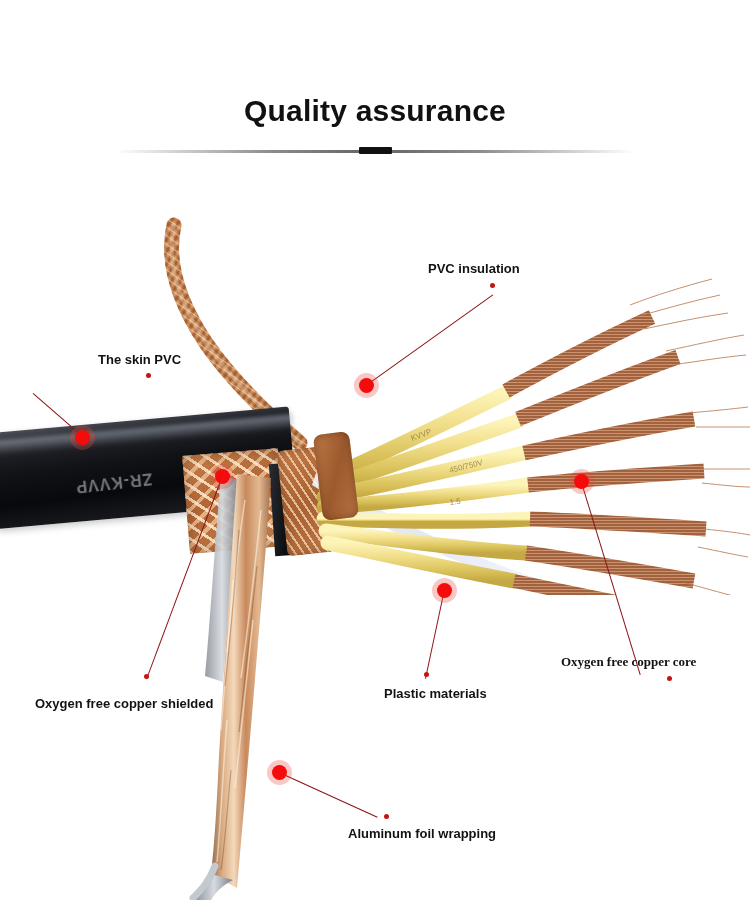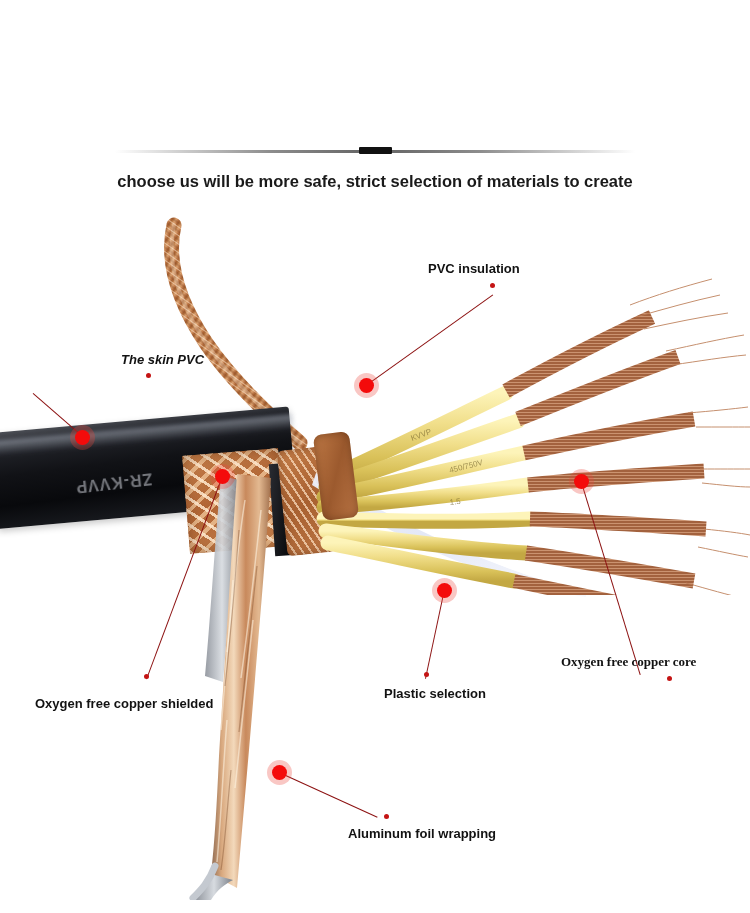--- a/index.html
+++ b/index.html
@@ -135,23 +135,23 @@
     position:absolute;white-space:nowrap;
     font-size:13px;font-weight:bold;color:#121212;
   }
 </style>
 </head>
 <body>
 
 <div id="stage">
 
   <div id="header">
+    <div id="title">Quality assurance</div>
     <div id="divider"></div>
     <div id="divider-knob"></div>
-    <div id="subtitle">choose us will be more safe, strict selection of materials to create</div>
   </div>
 
   <div id="photo">
 
     <svg id="braid-tail" viewBox="0 0 190 250">
       <defs>
         <linearGradient id="gBraid" x1="0" y1="0" x2="1" y2="0">
           <stop offset="0" stop-color="#a8632f"></stop>
           <stop offset=".4" stop-color="#dda473"></stop>
           <stop offset=".75" stop-color="#bb7444"></stop>
@@ -295,31 +295,31 @@
   </div>
 
   <div class="cline" style="left:366px;top:385px;width:156px;transform:rotate(-35.5deg);"></div>
   <div class="dot-sm" style="left:490px;top:283px;"></div>
   <div class="dot" style="left:359px;top:378px;"></div>
   <div class="lbl" style="left:428px;top:261px;">PVC insulation</div>
 
   <div class="cline" style="left:89px;top:441px;width:74px;transform:rotate(-139deg);"></div>
   <div class="dot-sm" style="left:146px;top:373px;"></div>
   <div class="dot" style="left:75px;top:430px;"></div>
-  <div class="lbl" style="left:121px;top:352px;font-style:italic;">The skin PVC</div>
+  <div class="lbl" style="left:98px;top:352px;">The skin PVC</div>
 
   <div class="cline" style="left:222px;top:476px;width:216px;transform:rotate(110.5deg);"></div>
   <div class="dot-sm" style="left:144px;top:674px;"></div>
   <div class="dot" style="left:215px;top:469px;"></div>
   <div class="lbl" style="left:22px;top:696px;margin-left:13px;">Oxygen free copper shielded</div>
 
   <div class="cline" style="left:444px;top:590px;width:90px;transform:rotate(102deg);"></div>
   <div class="dot-sm" style="left:424px;top:672px;"></div>
   <div class="dot" style="left:437px;top:583px;"></div>
-  <div class="lbl" style="left:384px;top:686px;">Plastic selection</div>
+  <div class="lbl" style="left:384px;top:686px;">Plastic materials</div>
 
   <div class="cline" style="left:581px;top:481px;width:202px;transform:rotate(73deg);"></div>
   <div class="dot-sm" style="left:667px;top:676px;"></div>
   <div class="dot" style="left:574px;top:474px;"></div>
   <div class="lbl" style="left:561px;top:654px;font-family:Liberation Serif, serif;">Oxygen free copper core</div>
 
   <div class="cline" style="left:279px;top:772px;width:108px;transform:rotate(24.5deg);"></div>
   <div class="dot-sm" style="left:384px;top:814px;"></div>
   <div class="dot" style="left:272px;top:765px;"></div>
   <div class="lbl" style="left:348px;top:818px;margin-top:8px;">Aluminum foil wrapping</div>

